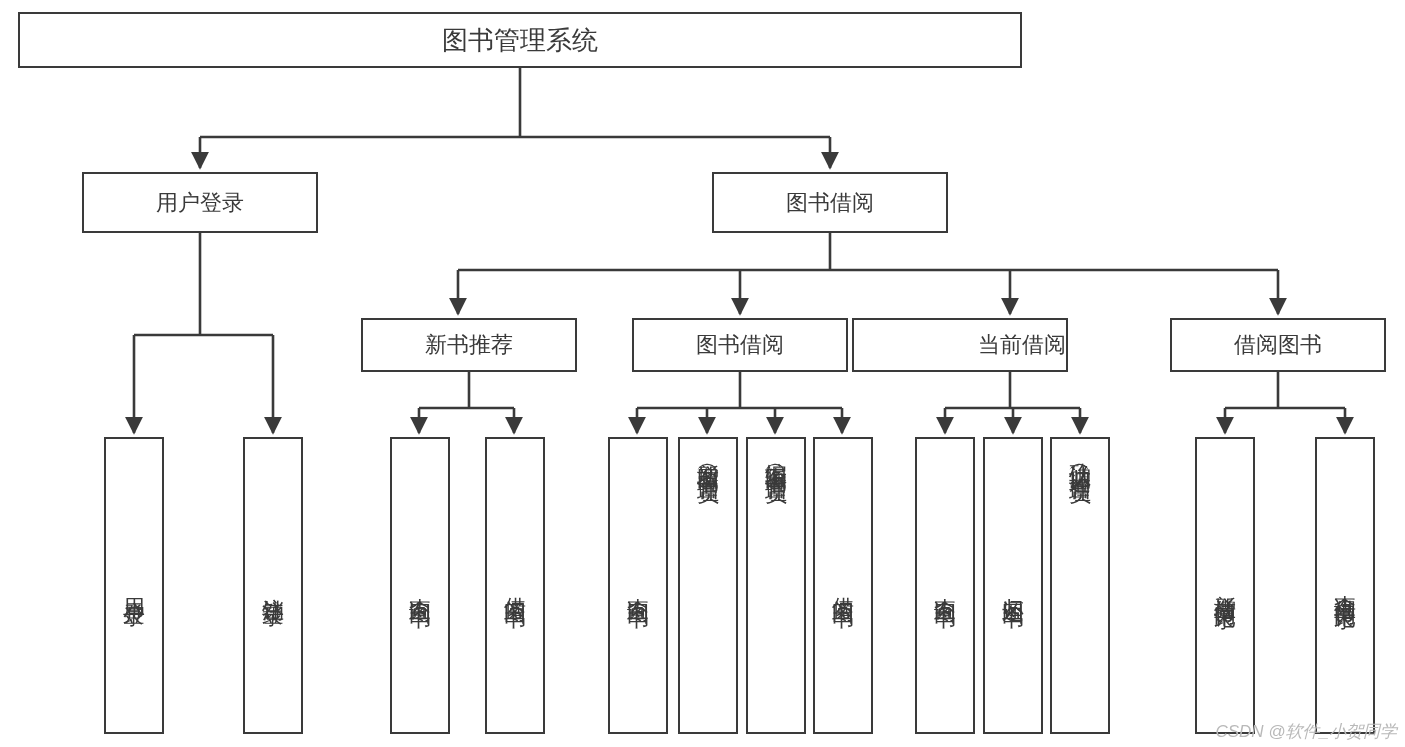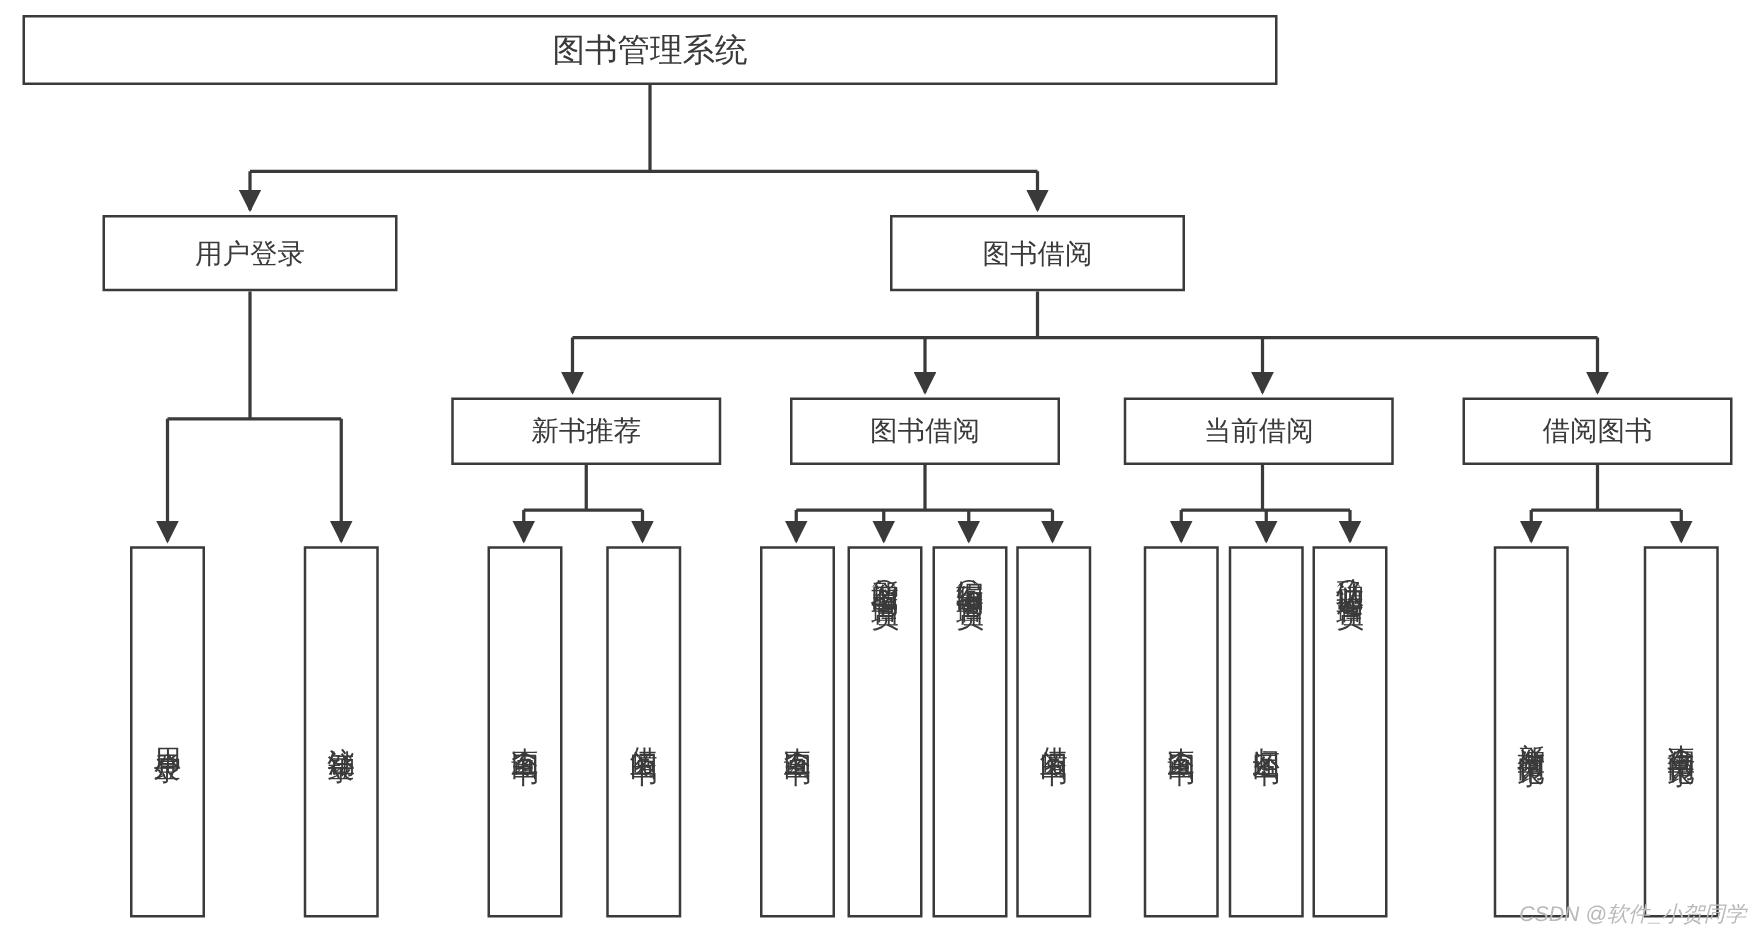--- a/index.html
+++ b/index.html
@@ -148,21 +148,21 @@
   </div>
 
   <div class="node-box node-h" style="left:361px; top:318px; width:216px; height:54px;">
     <span class="node-label">新书推荐</span>
   </div>
 
   <div class="node-box node-h" style="left:632px; top:318px; width:216px; height:54px;">
     <span class="node-label">图书借阅</span>
   </div>
 
-  <div class="node-box node-h" style="left:899px; top:318px; width:216px; height:54px;">
+  <div class="node-box node-h" style="left:852px; top:318px; width:216px; height:54px;justify-content:flex-end;">
     <span class="node-label">当前借阅</span>
   </div>
 
   <div class="node-box node-h" style="left:1170px; top:318px; width:216px; height:54px;">
     <span class="node-label">借阅图书</span>
   </div>
 
   <div class="node-box node-v center-text" style="left:104px; top:437px; width:60px; height:297px;">
     <span class="node-label">用户登录</span>
   </div>

